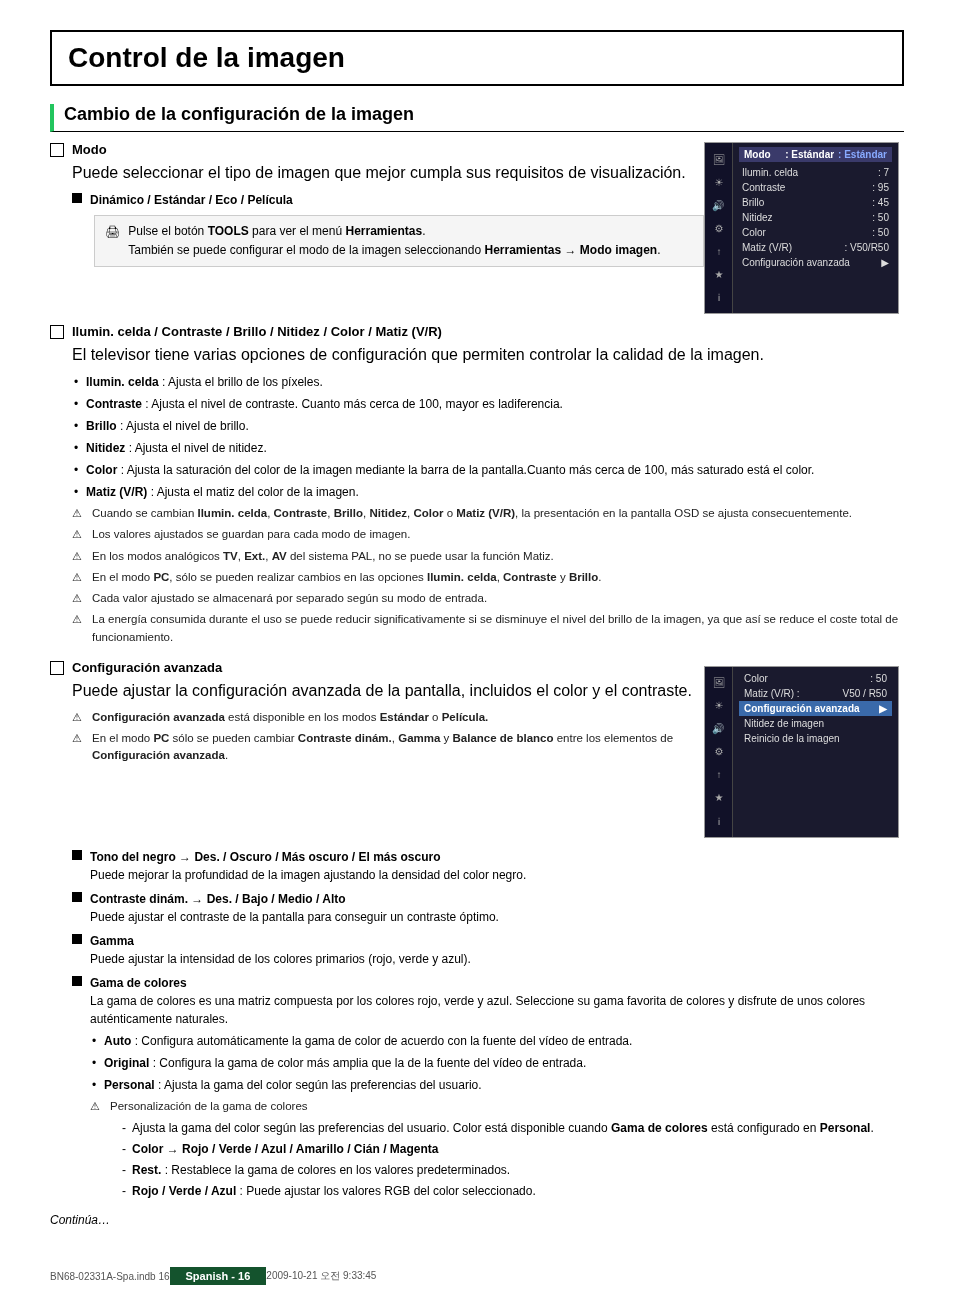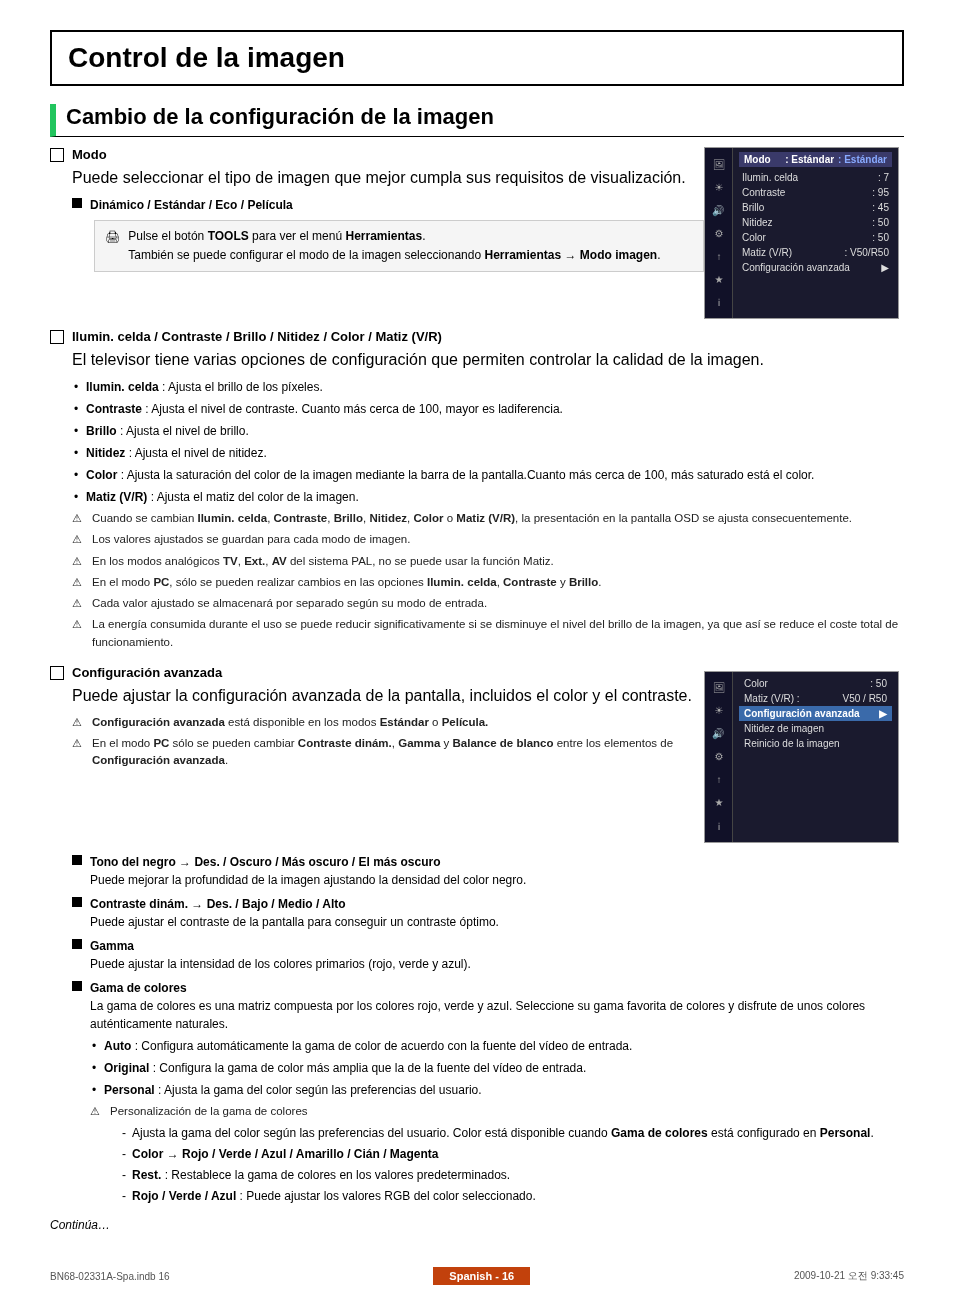--- a/index.html
+++ b/index.html
@@ -22,23 +22,23 @@
     .page-title {
       font-size: 28px;
       font-weight: bold;
       border: 2px solid #000;
       padding: 10px 16px;
       margin-bottom: 18px;
       display: inline-block;
       width: 100%;
     }
     .section-title {
-      font-size: 22px;
-      font-weight: bold;
-      border-left: 6px solid #22c55e;
+      font-size: 18px;
+      font-weight: bold;
+      border-left: 4px solid #22c55e;
       padding-left: 10px;
       margin-bottom: 10px;
       border-bottom: 1px solid #000;
       padding-bottom: 6px;
     }
     .subsection {
       margin-bottom: 14px;
     }
     .subsection-header {
       display: flex;
@@ -204,26 +204,26 @@
       background: #3a6aaa;
       color: #fff;
       font-weight: bold;
     }
     .footer-bar {
       position: absolute;
       bottom: 30px;
       left: 0;
       right: 0;
       display: flex;
-      justify-content: space-between;
+      justify-content: flex-start;
       align-items: center;
       padding: 0 50px;
     }
     .footer-page-badge {
-      background: #c2410c;
+      background: #14532d;
       color: #fff;
       padding: 3px 16px;
       font-size: 11px;
       font-weight: bold;
     }
     .footer-file {
       font-size: 10px;
       color: #555;
     }
     .footer-date {

